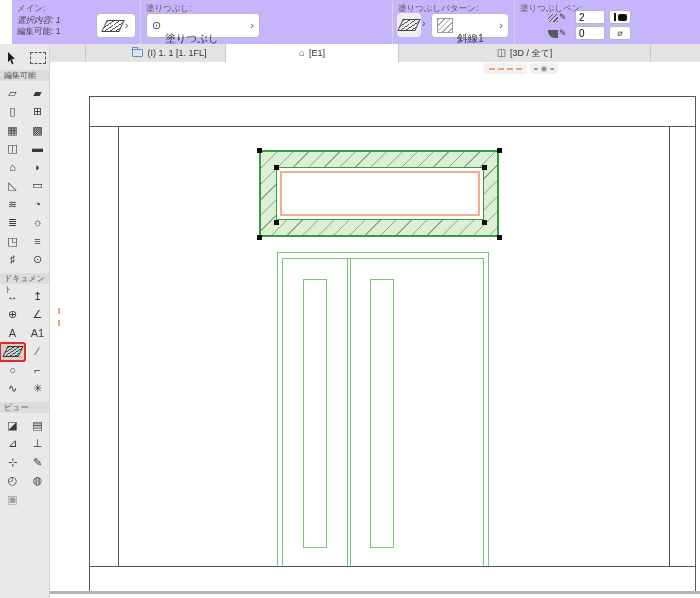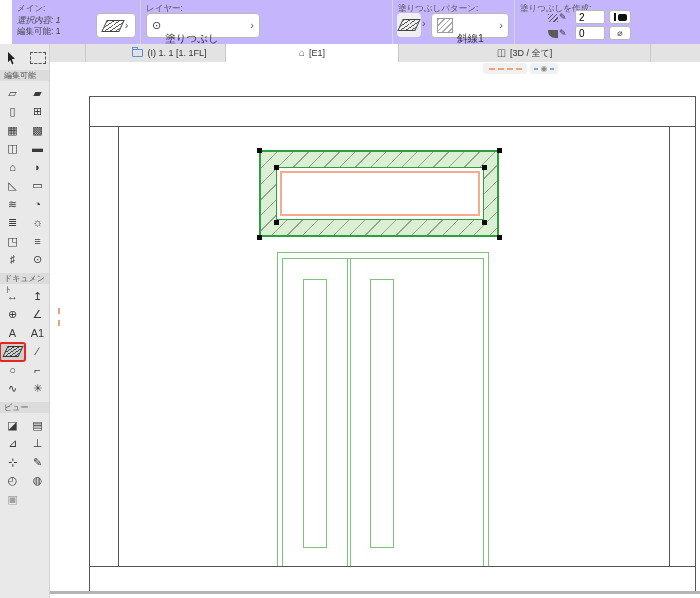--- a/index.html
+++ b/index.html
@@ -106,21 +106,21 @@
       <div class="tb-label">メイン:</div>
       <div class="tb-info" style="top:15px;font-style:italic;">選択内容: 1</div>
       <div class="tb-info" style="top:26px;">編集可能: 1</div>
       <div class="tb-btn" style="left:84px;top:13px;width:40px;height:25px;">
         <span class="swatch-par"></span>
         <span class="chev">›</span>
       </div>
     </div>
 
     <div class="tb-sec" style="left:128px;width:124px;">
-      <div class="tb-label">レイヤー:</div>
+      <div class="tb-label">塗りつぶし:</div>
       <div class="field" style="left:5px;top:13px;width:114px;height:25px;">
         <span class="eyeg">⊙</span>
         <span class="grow">塗りつぶし</span>
         <span class="chev">›</span>
       </div>
     </div>
 
 
     <div class="tb-sec" style="left:380px;width:122px;">
       <div class="tb-label">塗りつぶしパターン:</div>
@@ -129,21 +129,21 @@
       </div>
       <span class="chev" style="position:absolute;left:29px;top:18px;">›</span>
       <div class="field" style="left:38px;top:13px;width:78px;height:25px;">
         <span class="swatch-light"></span>
         <span class="grow">斜線1</span>
         <span class="chev">›</span>
       </div>
     </div>
 
     <div class="tb-sec" style="left:502px;width:125px;">
-      <div class="tb-label">塗りつぶしを作成:</div>
+      <div class="tb-label">塗りつぶしペン:</div>
       <span class="mini-ico" style="position:absolute;left:33px;top:13px;">
         <span class="mini-hatch"></span>
         <span class="peng">✎</span>
       </span>
       <input class="num-in" style="left: 60px; top: 10px;" readonly="" value="2">
       <div class="pen-btn" style="left:94px;top:10px;">
         <span class="pcb-bar"></span>
         <span class="pcb-block"></span>
       </div>
       <span class="mini-ico" style="position:absolute;left:33px;top:29px;">

